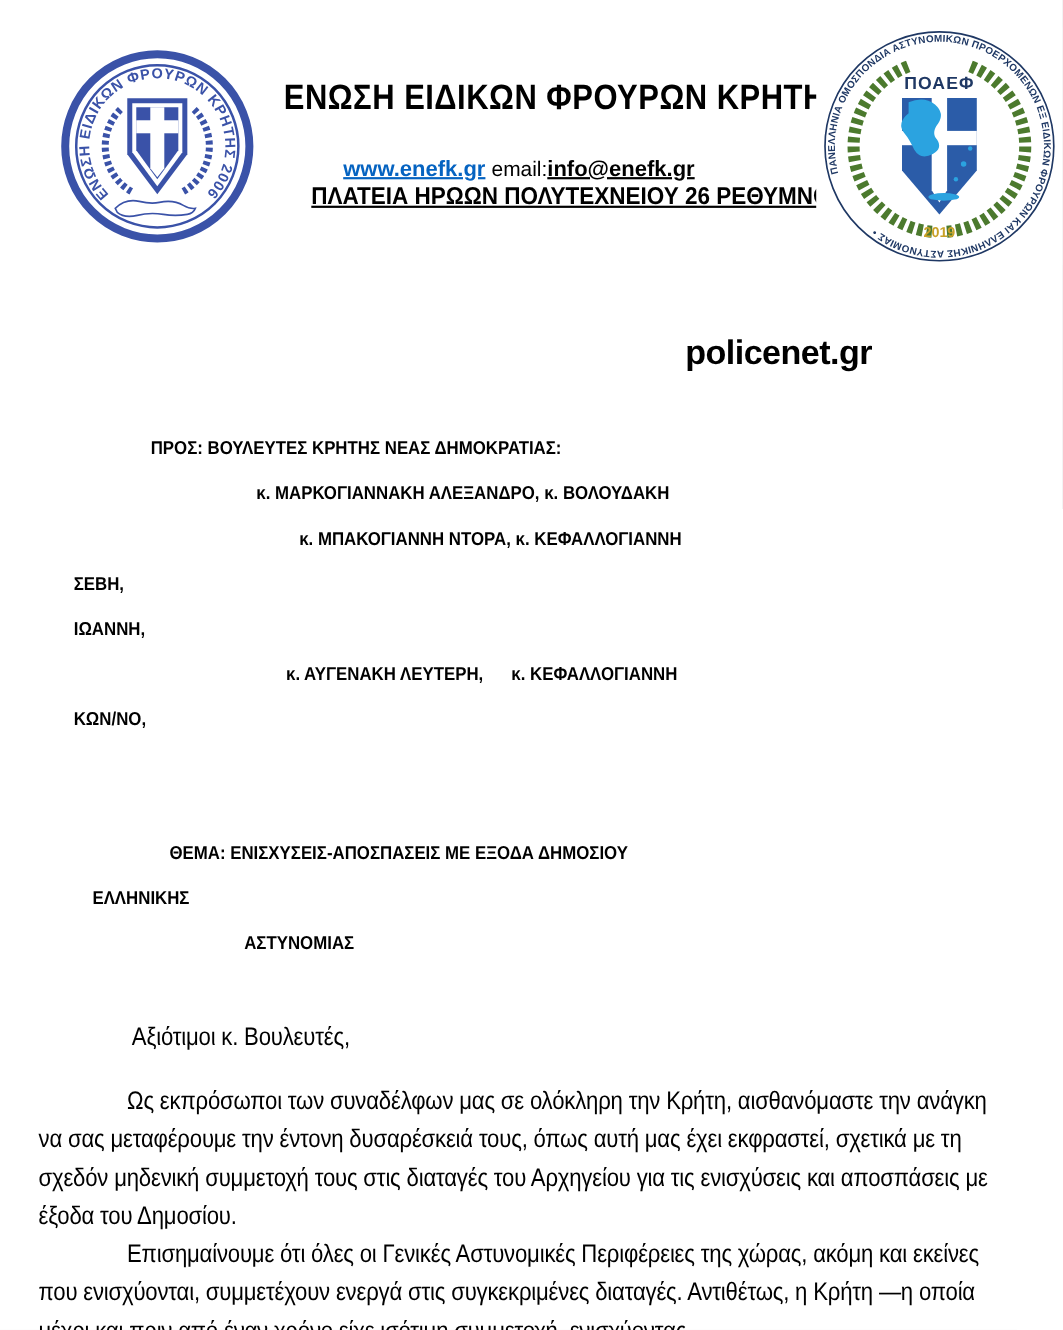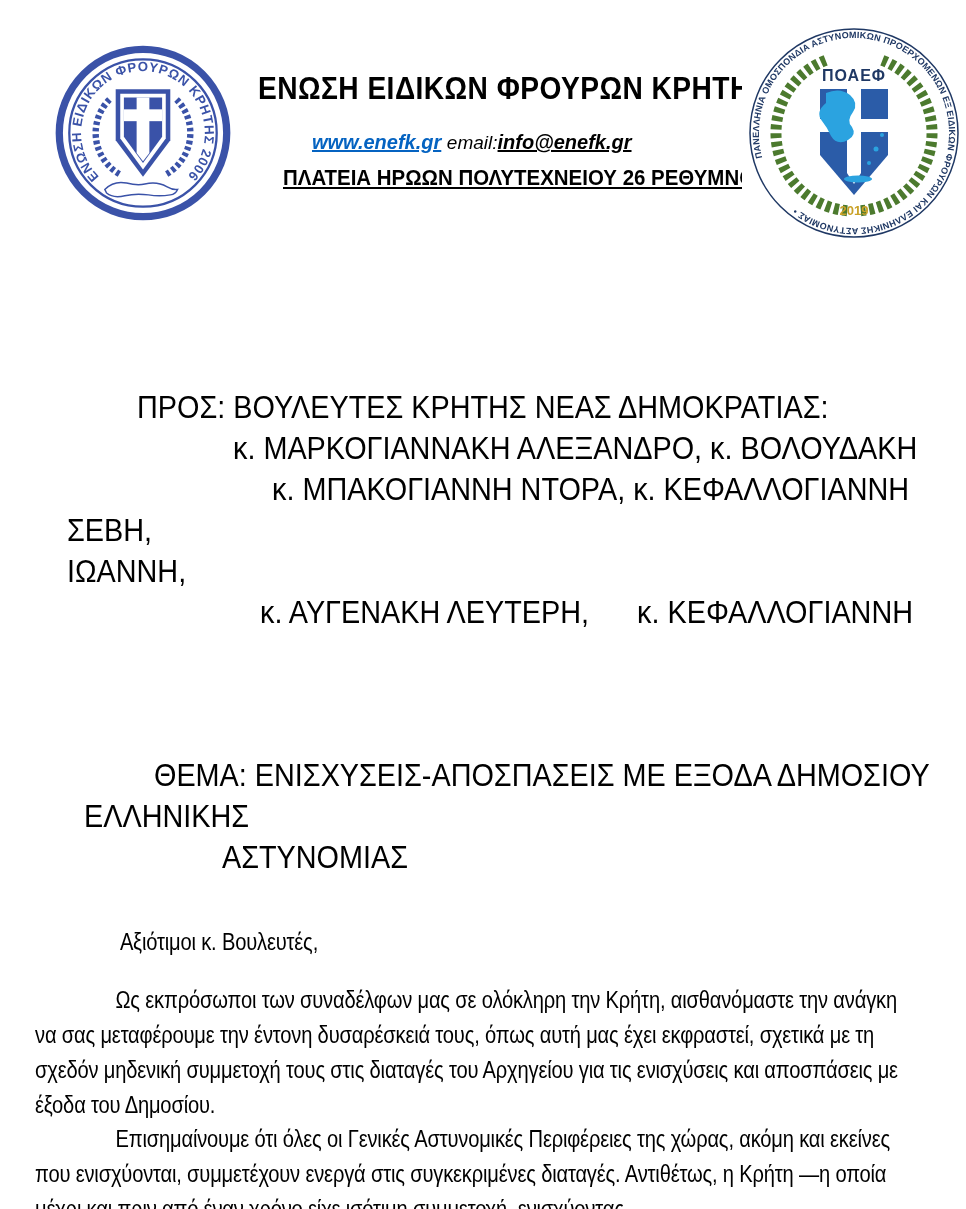--- a/index.html
+++ b/index.html
@@ -14,22 +14,22 @@
   }
   
   .logo-left{position:absolute;left:52px;top:42px;width:182px;height:182px;z-index:2;}
   .org-title{
     position:absolute;left:258px;top:70px;
     font-size:32px;font-weight:bold;white-space:nowrap;
     transform:scaleX(0.88);transform-origin:0 0;
     letter-spacing:0.5px;z-index:1;
   }
   .contact-line{
-    position:absolute;left:312px;top:131px;
-    font-size:20px;white-space:nowrap;z-index:1;font-style:italic;
+    position:absolute;left:312px;top:143px;
+    font-size:20px;white-space:nowrap;z-index:1;
   }
   .site-link{color:#0563c1;font-weight:bold;text-decoration:underline;cursor:pointer;}
   .email-label{color:#000;font-size:19px;}
   .email-link{color:#000;font-weight:bold;text-decoration:underline;cursor:pointer;}
   .address{
     position:absolute;left:283px;top:165px;
     font-size:22px;font-weight:bold;text-decoration:underline;
     white-space:nowrap;transform:scaleX(0.93);transform-origin:0 0;z-index:1;
   }
   .logo-right{
@@ -40,29 +40,29 @@
   
   .watermark{
     position:absolute;left:623px;top:303px;
     font-size:31px;font-weight:bold;letter-spacing:-0.5px;
   }
   
   .cond{
     display:inline-block;white-space:pre;
     transform:scaleX(0.9);transform-origin:0 0;
   }
-  .block{position:absolute;left:0;width:966px;font-size:32px;}
+  .block{position:absolute;left:0;width:966px;font-size:17px;font-weight:bold;}
   .bline{height:41px;line-height:41px;}
   .recipients{top:387px;}
   .subject{top:755px;padding-left:17px;}
   .r0,.s0{padding-left:137px;}
   .r1{padding-left:233px;}
   .r2,.r4,.r6,.s1{padding-left:67px;}
   .r3{padding-left:272px;}
-  .r5{padding-left:260px;text-align:center;}
+  .r5{padding-left:260px;}
   .r7{padding-left:208px;}
   .s2{padding-left:205px;}
   .para{
     position:absolute;left:35px;width:1005px;
     font-size:23px;line-height:35px;letter-spacing:-0.2px;
     transform:scaleX(0.875);transform-origin:0 0;
     text-indent:92px;
   }
   .salutation{top:925px;text-indent:97px;}
   .para1{top:983px;}
@@ -128,28 +128,30 @@
         <path d="M 78 66 q 14 -6 24 2 q 9 8 3 17 q -7 9 -1 15 q 5 8 -4 13 q -11 6 -17 -4 q -4 -9 -9 -15 q -7 -9 4 -18 z" fill="#2ba3e0"></path>
         <circle cx="128" cy="122" r="2.5" fill="#2ba3e0"></circle>
         <circle cx="134" cy="108" r="2" fill="#2ba3e0"></circle>
         <circle cx="121" cy="136" r="2" fill="#2ba3e0"></circle>
         <ellipse cx="110" cy="152" rx="14" ry="3.5" fill="#2ba3e0"></ellipse>
       </g>
       <text x="106" y="188" text-anchor="middle" font-size="13" font-weight="bold" fill="#c9a127" font-family="Liberation Sans, sans-serif">2019</text>
     </svg>
   </div>
 
+  <div class="watermark">policenet.gr</div>
 
   <div class="block recipients">
     <div class="bline r0"><span class="cond">ΠΡΟΣ: ΒΟΥΛΕΥΤΕΣ ΚΡΗΤΗΣ ΝΕΑΣ ΔΗΜΟΚΡΑΤΙΑΣ:</span></div>
     <div class="bline r1"><span class="cond">κ. ΜΑΡΚΟΓΙΑΝΝΑΚΗ ΑΛΕΞΑΝΔΡΟ, κ. ΒΟΛΟΥΔΑΚΗ</span></div>
     <div class="bline r3"><span class="cond">κ. ΜΠΑΚΟΓΙΑΝΝΗ ΝΤΟΡΑ, κ. ΚΕΦΑΛΛΟΓΙΑΝΝΗ</span></div>
     <div class="bline r2"><span class="cond">ΣΕΒΗ,</span></div>
     <div class="bline r4"><span class="cond">ΙΩΑΝΝΗ,</span></div>
     <div class="bline r5"><span class="cond">κ. ΑΥΓΕΝΑΚΗ ΛΕΥΤΕΡΗ,      κ. ΚΕΦΑΛΛΟΓΙΑΝΝΗ</span></div>
+    <div class="bline r6"><span class="cond">ΚΩΝ/ΝΟ,</span></div>
   </div>
 
   <div class="block subject">
     <div class="bline s0"><span class="cond">ΘΕΜΑ: ΕΝΙΣΧΥΣΕΙΣ-ΑΠΟΣΠΑΣΕΙΣ ΜΕ ΕΞΟΔΑ ΔΗΜΟΣΙΟΥ</span></div>
     <div class="bline s1"><span class="cond">ΕΛΛΗΝΙΚΗΣ</span></div>
     <div class="bline s2"><span class="cond">ΑΣΤΥΝΟΜΙΑΣ</span></div>
   </div>
 
   <div class="para salutation">Αξιότιμοι κ. Βουλευτές,</div>
   <div class="para para1">Ως εκπρόσωποι των συναδέλφων μας σε ολόκληρη την Κρήτη, αισθανόμαστε την ανάγκη να σας μεταφέρουμε την έντονη δυσαρέσκειά τους, όπως αυτή μας έχει εκφραστεί, σχετικά με τη σχεδόν μηδενική συμμετοχή τους στις διαταγές του Αρχηγείου για τις ενισχύσεις και αποσπάσεις με έξοδα του Δημοσίου.</div>

